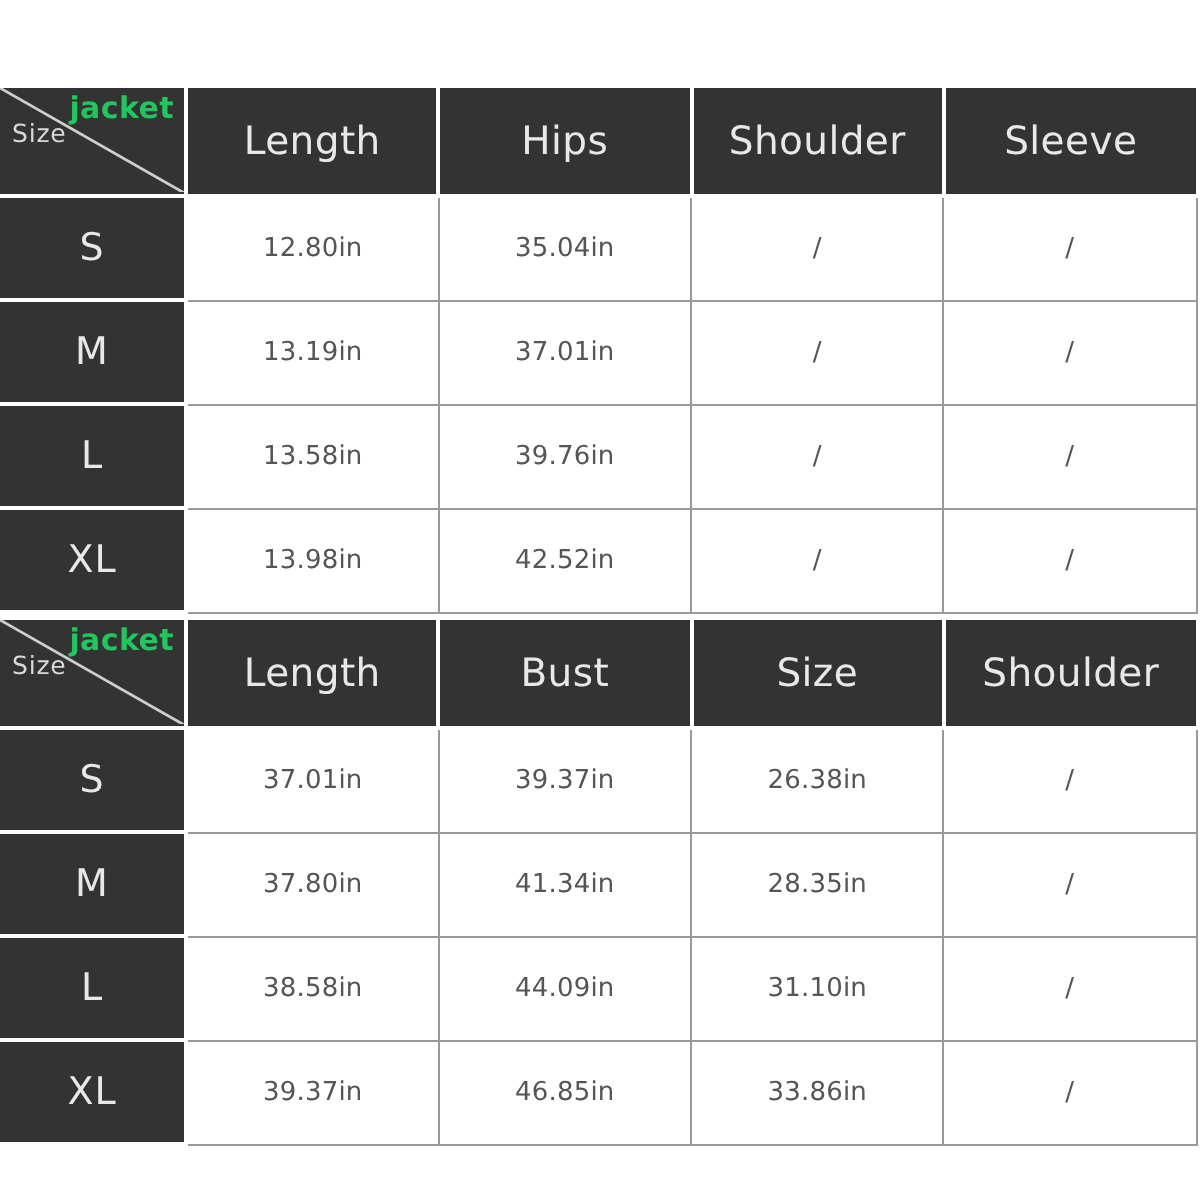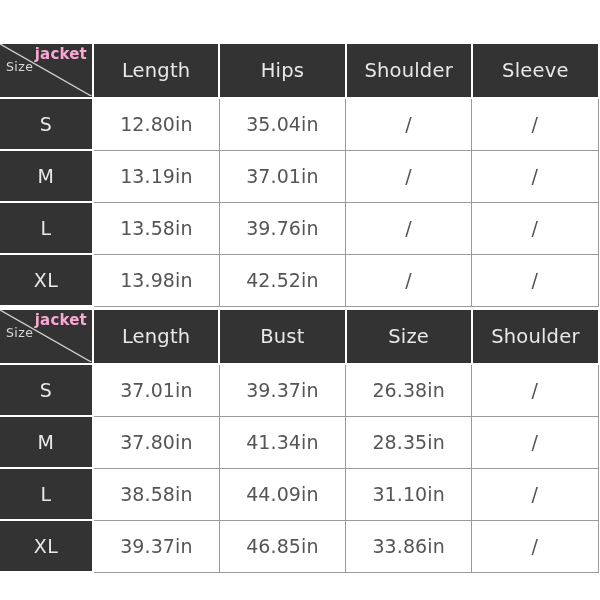--- a/index.html
+++ b/index.html
@@ -76,21 +76,21 @@
     position: absolute;
     inset: 0;
     display: block;
   }
   th.corner-cell .corner-cat {
     position: absolute;
     right: 5px;
     top: 2px;
     font-size: 15px;
     font-weight: bold;
-    color: #f9a8d4;
+    color: #22c55e;
     line-height: 1.15;
     letter-spacing: 0.2px;
   }
   th.corner-cell .corner-size {
     position: absolute;
     left: 6px;
     bottom: 23px;
     font-size: 12.5px;
     color: #d8d8d8;
     line-height: 1.15;
@@ -104,21 +104,21 @@
     font-size: 19px;
     border-right: 2px solid #ffffff;
     border-bottom: 2px solid #ffffff;
     letter-spacing: 0.5px;
   }
 
   
   .size-table tbody td.data-cell {
     background: #ffffff;
     color: #555555;
-    font-size: 19px;
+    font-size: 13px;
     border-right: 1px solid #9a9a9a;
     border-bottom: 1px solid #9a9a9a;
     letter-spacing: 0.1px;
   }
   .size-table tbody tr:first-child td.data-cell {
     border-top: 1px solid #9a9a9a;
   }
   .size-table tbody td.data-cell:last-child {
     border-right: 1px solid #9a9a9a;
   }

